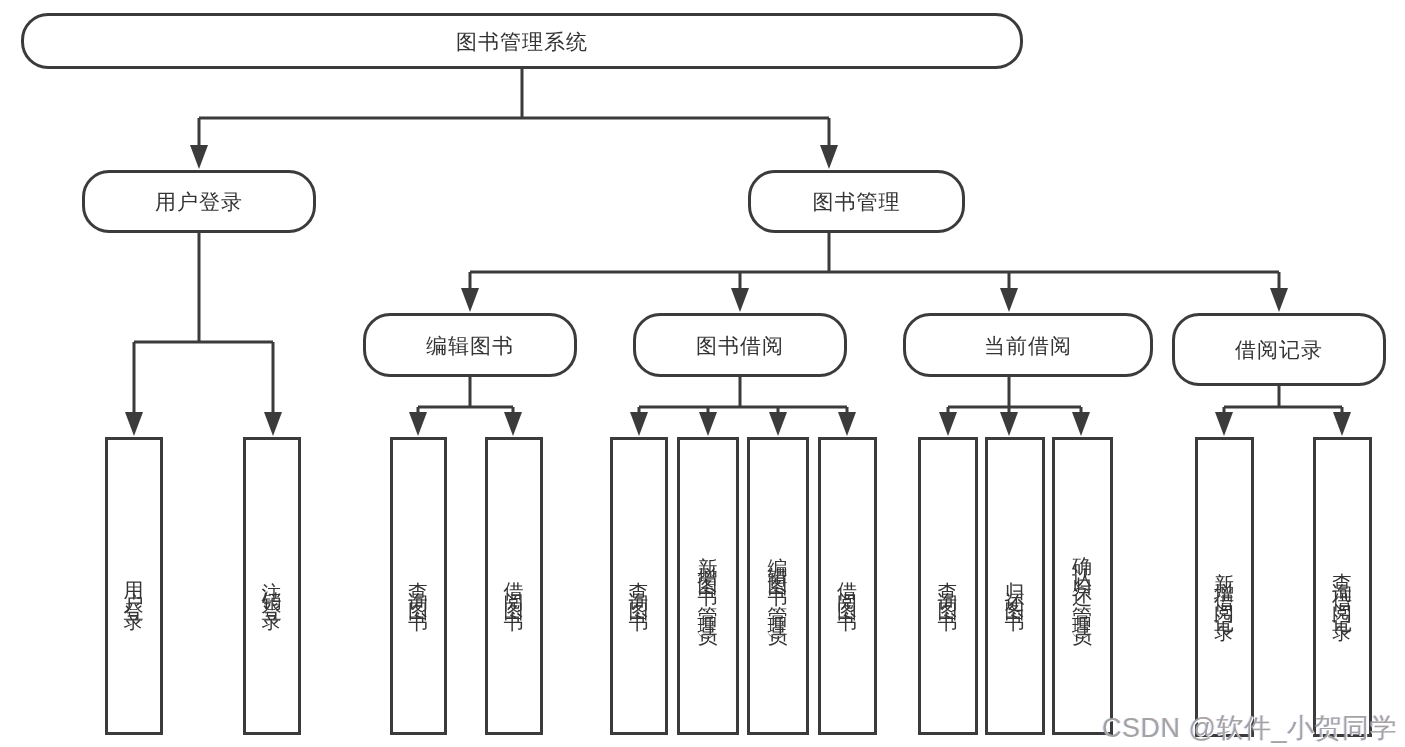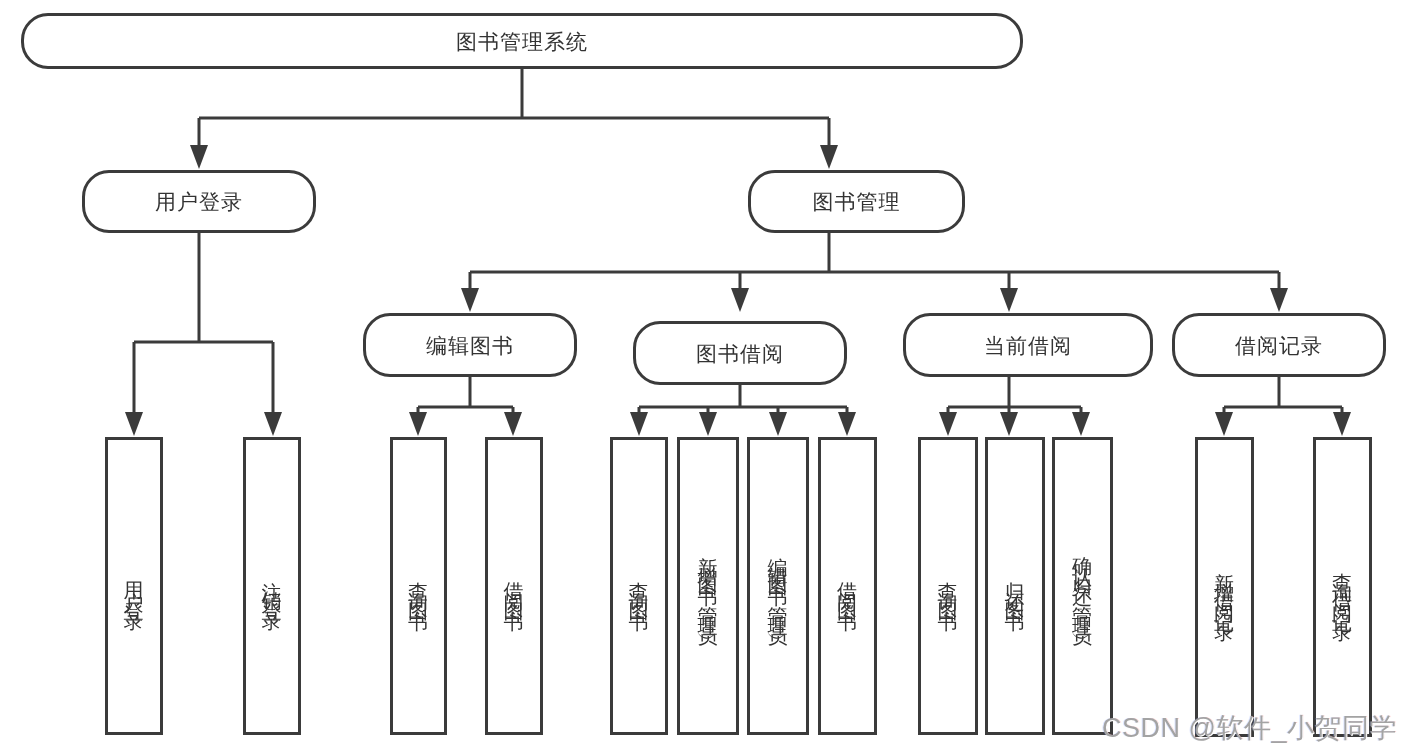--- a/index.html
+++ b/index.html
@@ -97,27 +97,27 @@
   <div class="box h" style="left:82px;top:170px;width:234px;height:63px">
     <span>用户登录</span>
   </div>
   <div class="box h" style="left:748px;top:170px;width:217px;height:63px">
     <span>图书管理</span>
   </div>
 
   <div class="box h" style="left:363px;top:313px;width:214px;height:64px">
     <span>编辑图书</span>
   </div>
-  <div class="box h" style="left:633px;top:321px;width:214px;height:64px">
+  <div class="box h" style="left:633px;top:313px;width:214px;height:64px">
     <span>图书借阅</span>
   </div>
   <div class="box h" style="left:903px;top:313px;width:250px;height:64px">
     <span>当前借阅</span>
   </div>
-  <div class="box h" style="left:1172px;top:313px;width:214px;height:64px">
+  <div class="box h" style="left:1172px;top:313px;width:214px;height:73px">
     <span>借阅记录</span>
   </div>
 
   <div class="box v" style="left:105px;top:437px;width:58px;height:298px">
     <span>用户登录</span>
   </div>
   <div class="box v" style="left:243px;top:437px;width:58px;height:298px">
     <span>注销登录</span>
   </div>
 

